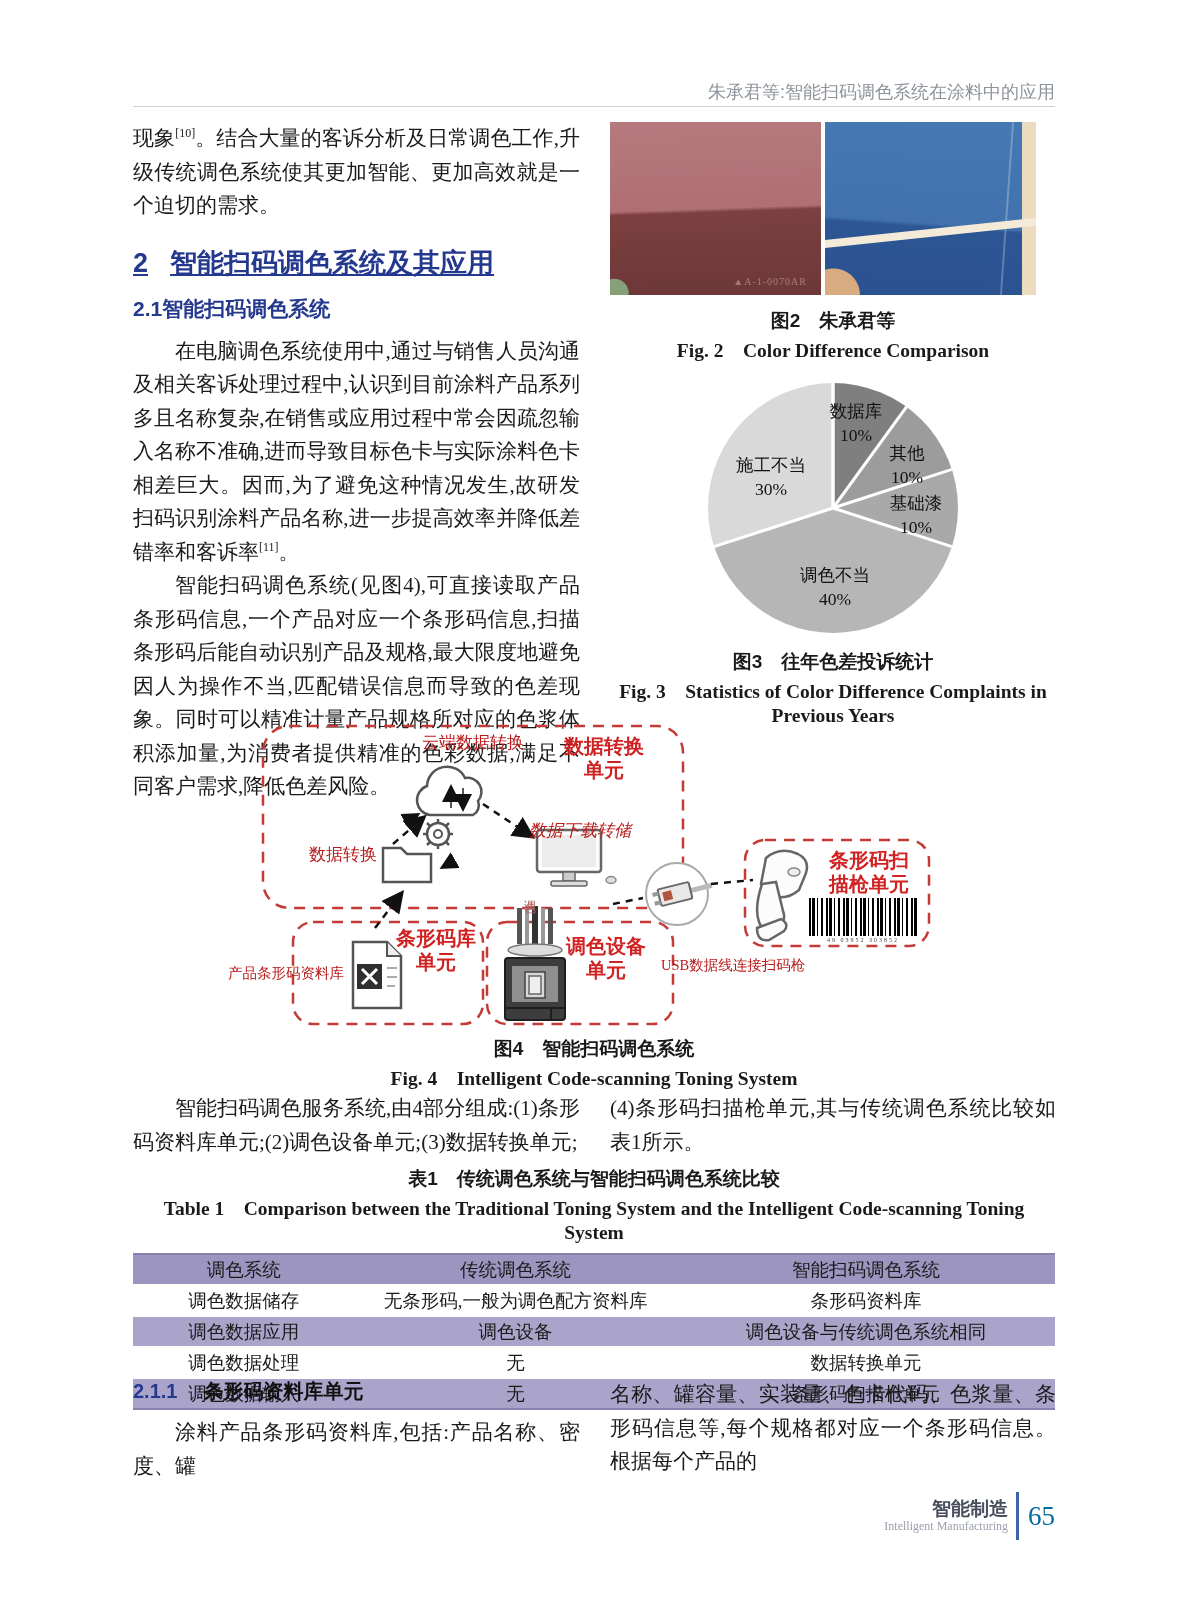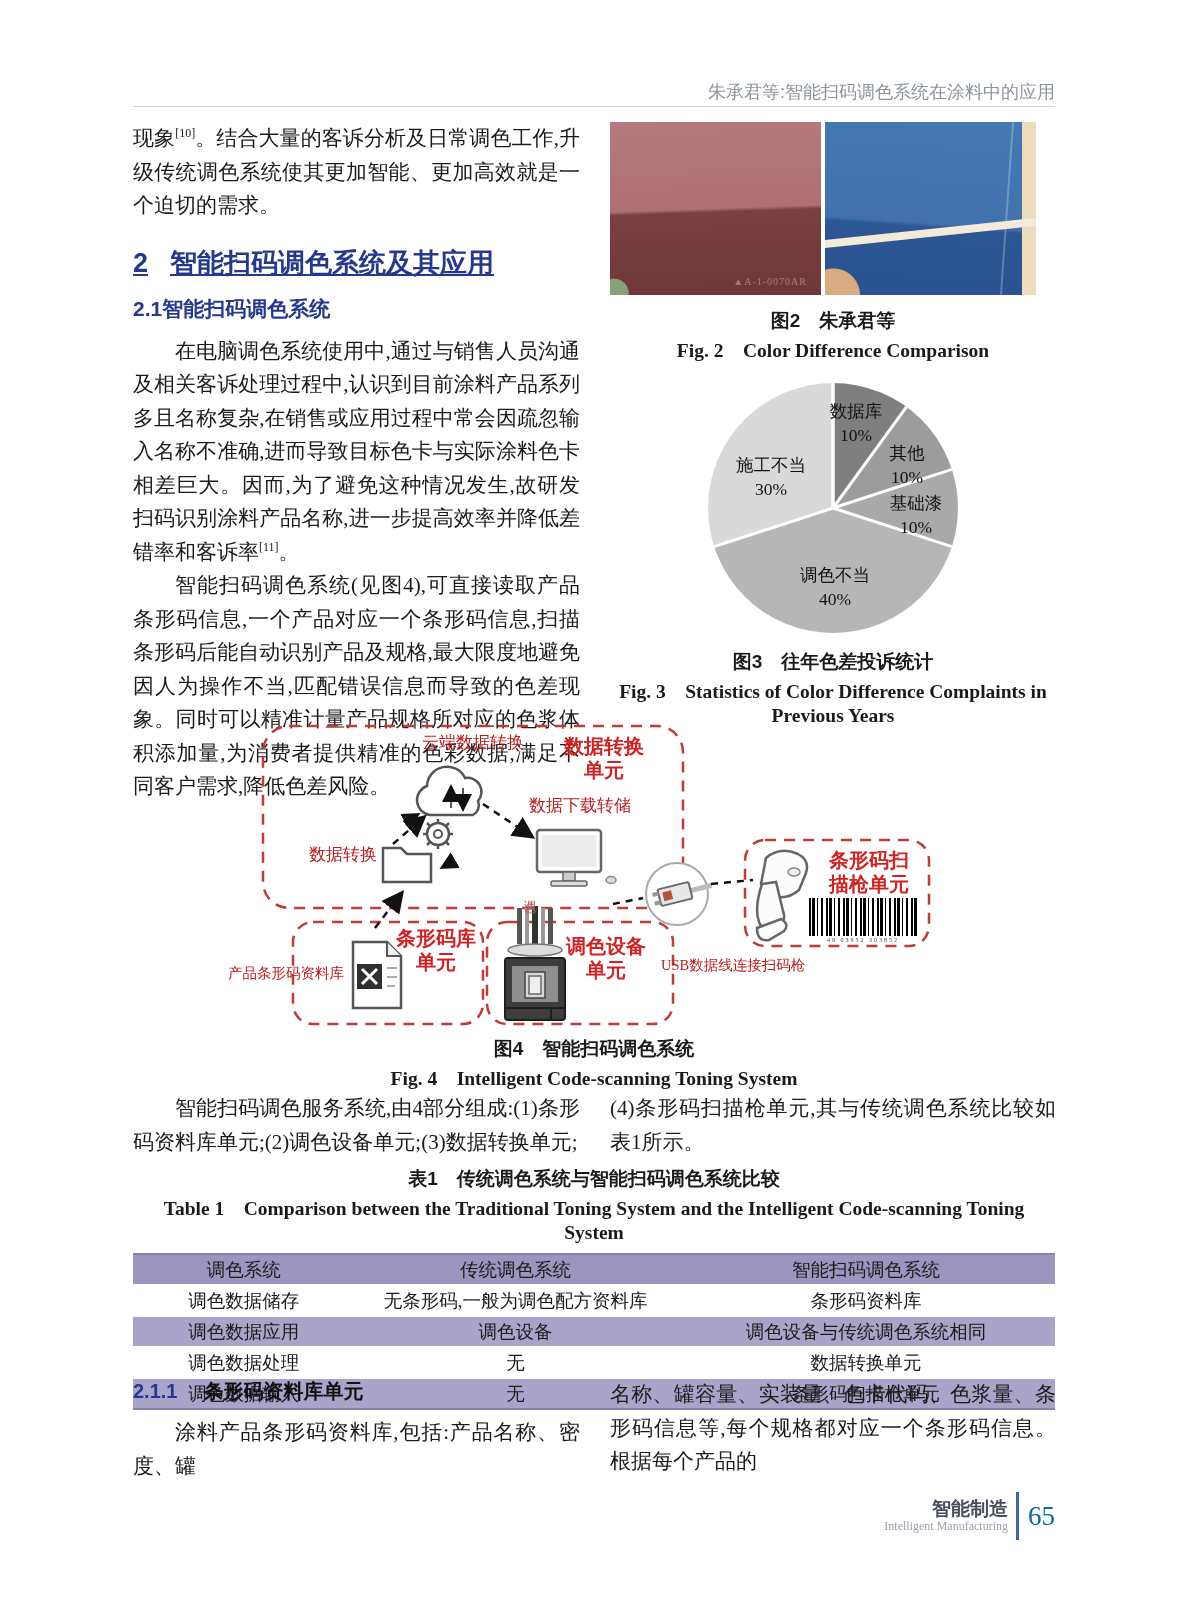--- a/index.html
+++ b/index.html
@@ -256,21 +256,21 @@
       <line x1="168" y1="132" x2="198" y2="106" stroke="#111" stroke-width="2.5" stroke-dasharray="7 6" marker-end="url(#ah)"></line>
       <line x1="258" y1="92" x2="306" y2="124" stroke="#111" stroke-width="2.5" stroke-dasharray="7 6" marker-end="url(#ah)"></line>
       <line x1="150" y1="216" x2="176" y2="182" stroke="#111" stroke-width="2.5" stroke-dasharray="7 6" marker-end="url(#ah)"></line>
       <line x1="388" y1="192" x2="418" y2="186" stroke="#111" stroke-width="2.5" stroke-dasharray="7 6"></line>
       <line x1="486" y1="172" x2="528" y2="168" stroke="#111" stroke-width="2.5" stroke-dasharray="7 6"></line>
     </svg>
 
     <div class="dlabel" style="left:178px;top:20px;width:140px;">云端数据转换</div>
     <div class="rlabel" style="left:336px;top:22px;width:86px;">数据转换单元</div>
     <div class="dlabel" style="left:80px;top:132px;width:76px;">数据转换</div>
-    <div class="dlabel" style="left:300px;top:83px;width:110px;">数据下载转储</div>
+    <div class="dlabel" style="left:300px;top:108px;width:110px;font-style:italic;">数据下载转储</div>
     <div class="rlabel" style="left:168px;top:214px;width:86px;">条形码库单元</div>
     <div class="dlabel small" style="left:0px;top:252px;width:122px;">产品条形码资料库</div>
     <div class="rlabel" style="left:338px;top:222px;width:86px;">调色设备单元</div>
     <div class="rlabel" style="left:596px;top:136px;width:96px;">条形码扫描枪单元</div>
     <div class="dlabel small" style="left:436px;top:244px;width:190px;text-align:left;">USB数据线连接扫码枪</div>
     <div class="machine-tag" style="left:296px;top:178px;">调色</div>
     <div class="barcode"></div>
     <div class="barcode-num">49 03952 303852</div>
   </div>
 

